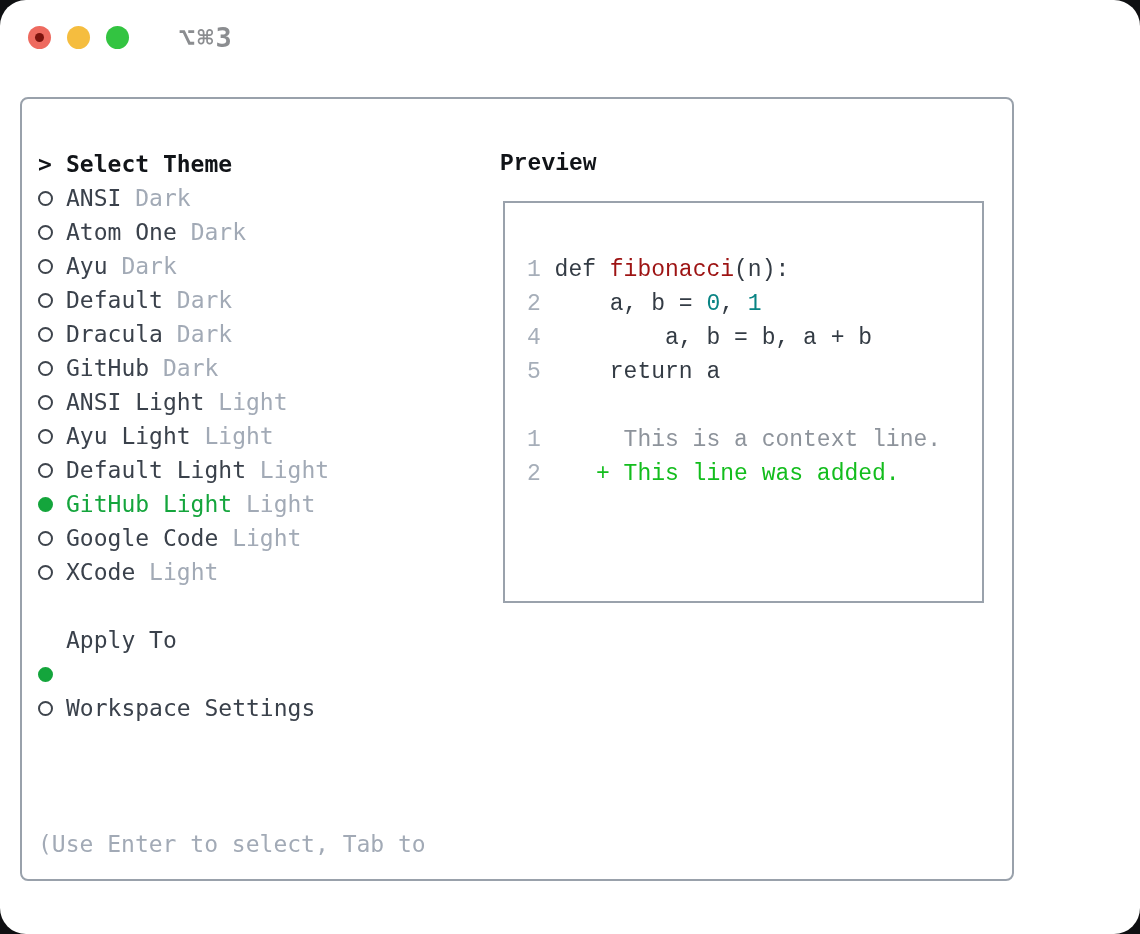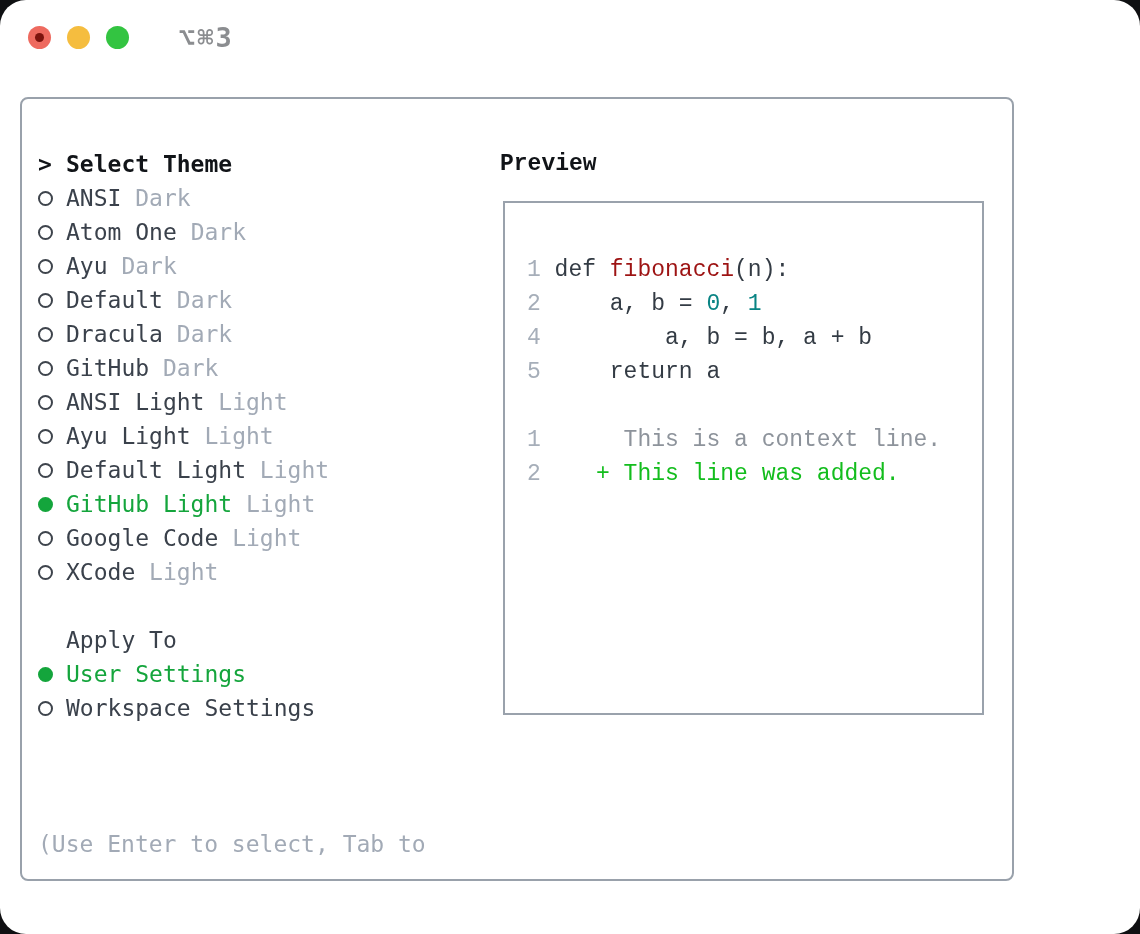--- a/index.html
+++ b/index.html
@@ -60,21 +60,21 @@
   }
   .radio.selected{background:var(--selection-green);border-color:var(--selection-green);}
   .tname{color:#3a414b;}
   .tname.sel{color:var(--selection-green);}
   .tvariant{color:#a2aab6;}
   .blank-row{height:34px;}
   .hint{color:#a2aab6;white-space:pre;}
   .hint div{height:34px;line-height:34px;}
   
   .preview-box{
-    margin-top:20px;margin-left:3px;width:481px;height:514px;
+    margin-top:20px;margin-left:3px;width:481px;height:402px;
     border:2px solid #9aa2ac;background:#fff;
     padding:50px 0 0 22px;overflow:hidden;
   }
   .code-row{height:34px;line-height:34px;white-space:pre;font-size:23px;}
   .gutter{
     display:inline-block;width:1ch;margin-right:1ch;text-align:right;color:#a6aeb9;
   }
   .tok-plain{color:#333b44;}
   .tok-title{color:var(--title-red);}
   .tok-number{color:var(--number-teal);}
@@ -115,21 +115,21 @@
           <div class="row"><span class="marker"><span class="radio"></span></span><span class="tname">Default Light</span><span class="tvariant"> Light</span></div>
           <div class="row"><span class="marker"><span class="radio selected"></span></span><span class="tname sel">GitHub Light</span><span class="tvariant"> Light</span></div>
           <div class="row"><span class="marker"><span class="radio"></span></span><span class="tname">Google Code</span><span class="tvariant"> Light</span></div>
           <div class="row"><span class="marker"><span class="radio"></span></span><span class="tname">XCode</span><span class="tvariant"> Light</span></div>
         </div>
       <div class="blank-row"></div>
       <div class="row">
         <span class="marker"></span><span>Apply To</span>
       </div>
       <div id="apply-list">
-          <div class="row"><span class="marker"><span class="radio selected"></span></span><span class="tname sel">User Settings</span></div>
+          <div class="row"><span class="marker"><span class="radio selected"></span></span></div>
           <div class="row"><span class="marker"><span class="radio"></span></span><span class="tname">Workspace Settings</span></div>
         </div>
       <div class="blank-row"></div>
       <div class="hint">
         <div>(Use Enter to select, Tab to</div>
         <div>change focus)</div>
       </div>
     </div>
 
     <div class="col-right">

